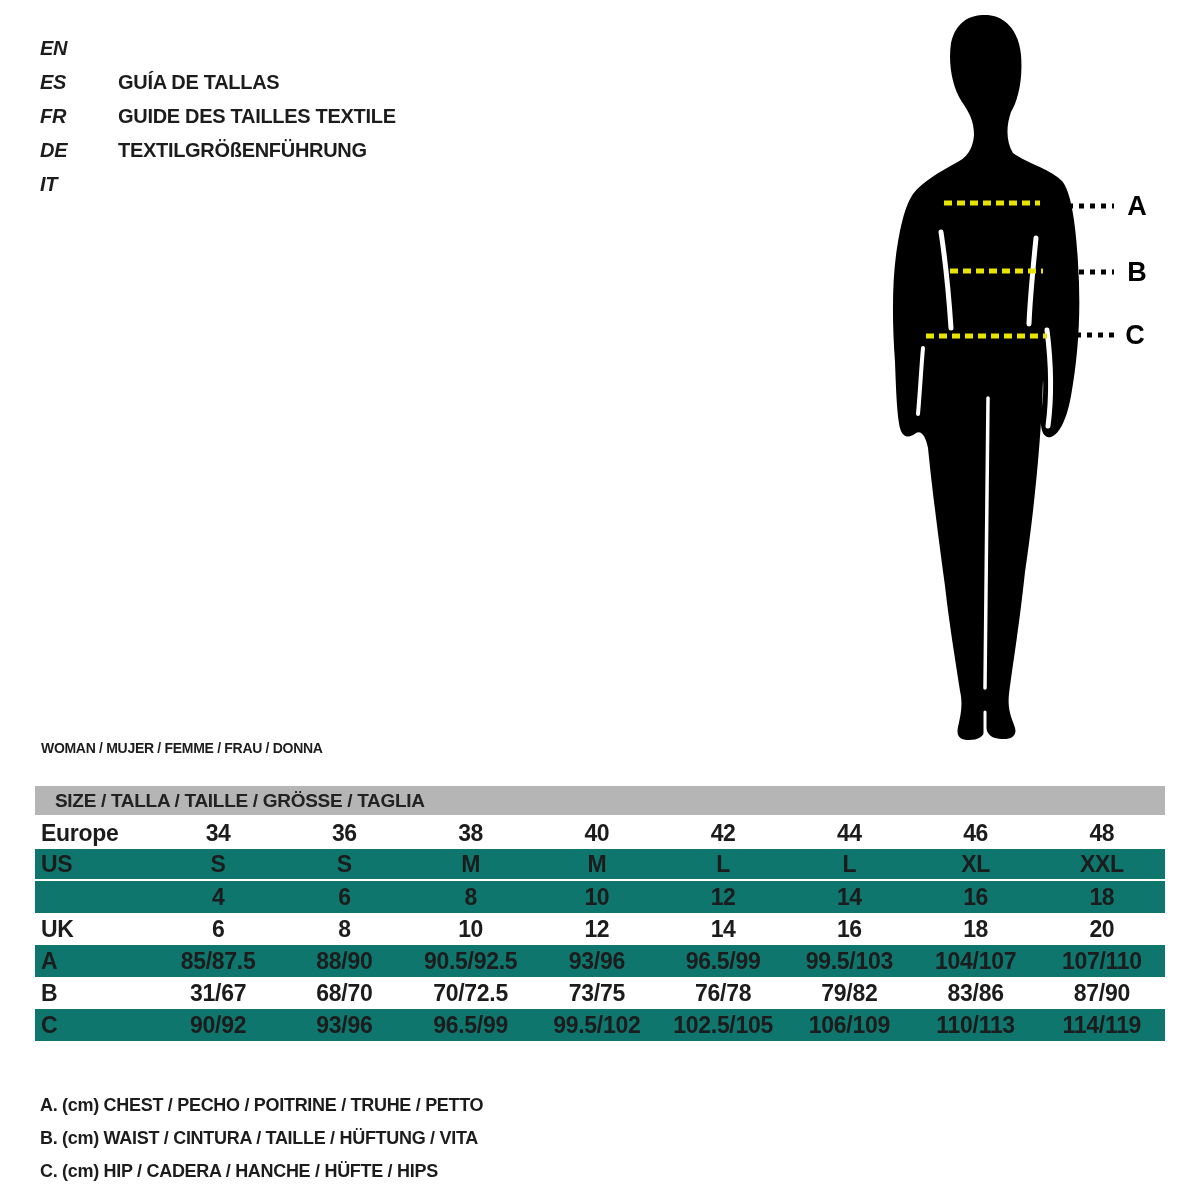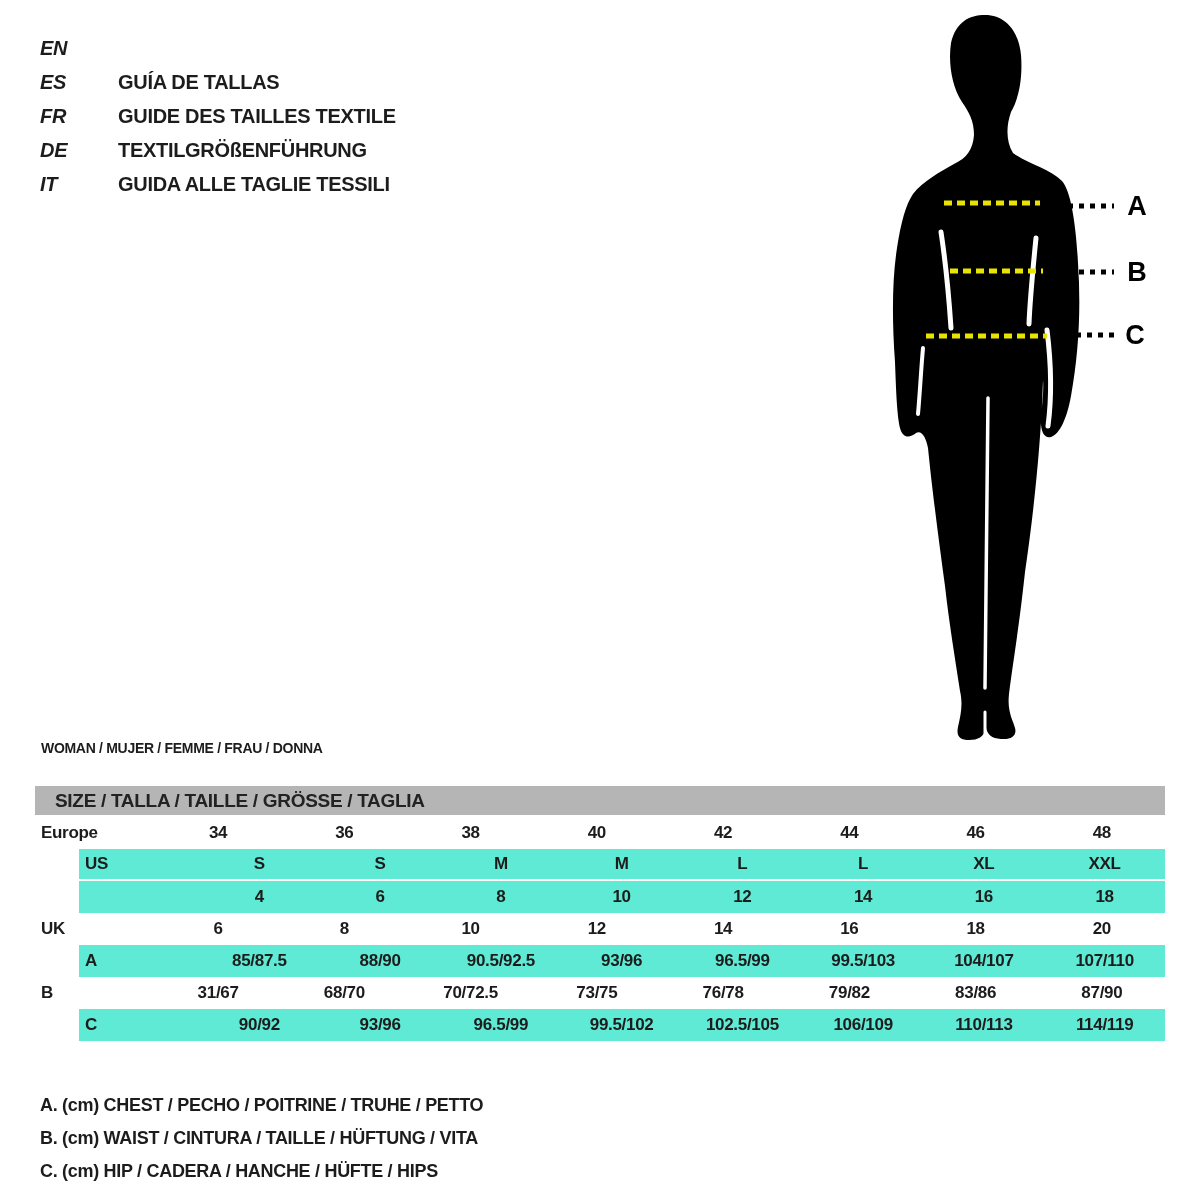--- a/index.html
+++ b/index.html
@@ -27,22 +27,22 @@
     position:absolute;left:41px;top:740px;font-size:14px;font-weight:700;
     letter-spacing:-0.3px;white-space:nowrap;
   }
   
   .size-table{position:absolute;left:35px;top:786px;width:1130px;}
   .table-header{
     background:#b5b5b5;color:#222;height:29px;line-height:29px;
     font-size:19px;font-weight:700;letter-spacing:-0.3px;
     padding-left:20px;box-sizing:border-box;margin-bottom:2px;
   }
-  .t-row{display:flex;height:32px;line-height:32px;font-size:17px;font-weight:700;letter-spacing:-0.3px;}
-  .t-row.gray{background:#5eead4;margin-left:44px;}
+  .t-row{display:flex;height:32px;line-height:32px;font-size:23px;font-weight:700;letter-spacing:-0.3px;}
+  .t-row.gray{background:#0f766e;}
   .t-row.sep{border-bottom:2px solid #ffffff;box-sizing:content-box;height:30px;line-height:30px;}
   .t-label{width:120px;padding-left:6px;box-sizing:border-box;text-align:left;}
   .t-cell{flex:1;text-align:center;}
   
   .legend{position:absolute;left:40px;top:1089px;}
   .legend-line{height:33px;line-height:33px;font-size:18px;font-weight:700;letter-spacing:-0.3px;white-space:nowrap;}
 </style>
 </head>
 <body>
 
@@ -57,21 +57,20 @@
   <div class="lang-row">
     <span class="lang-code">FR</span>
     <span class="lang-title">GUIDE DES TAILLES TEXTILE</span>
   </div>
   <div class="lang-row">
     <span class="lang-code">DE</span>
     <span class="lang-title">TEXTILGRÖßENFÜHRUNG</span>
   </div>
   <div class="lang-row">
     <span class="lang-code">IT</span>
-    <span class="lang-title">GUIDA ALLE TAGLIE TESSILI</span>
   </div>
 </div>
 
 <div class="figure-wrap">
   <svg class="figure-svg" viewBox="885 10 315 740" xmlns="http://www.w3.org/2000/svg" aria-hidden="true">
 
     <path d="M 985,15
          C 1006,15 1019,32 1021,55
          C 1023,80 1018,100 1011,112
          C 1006,126 1006,142 1013,153

